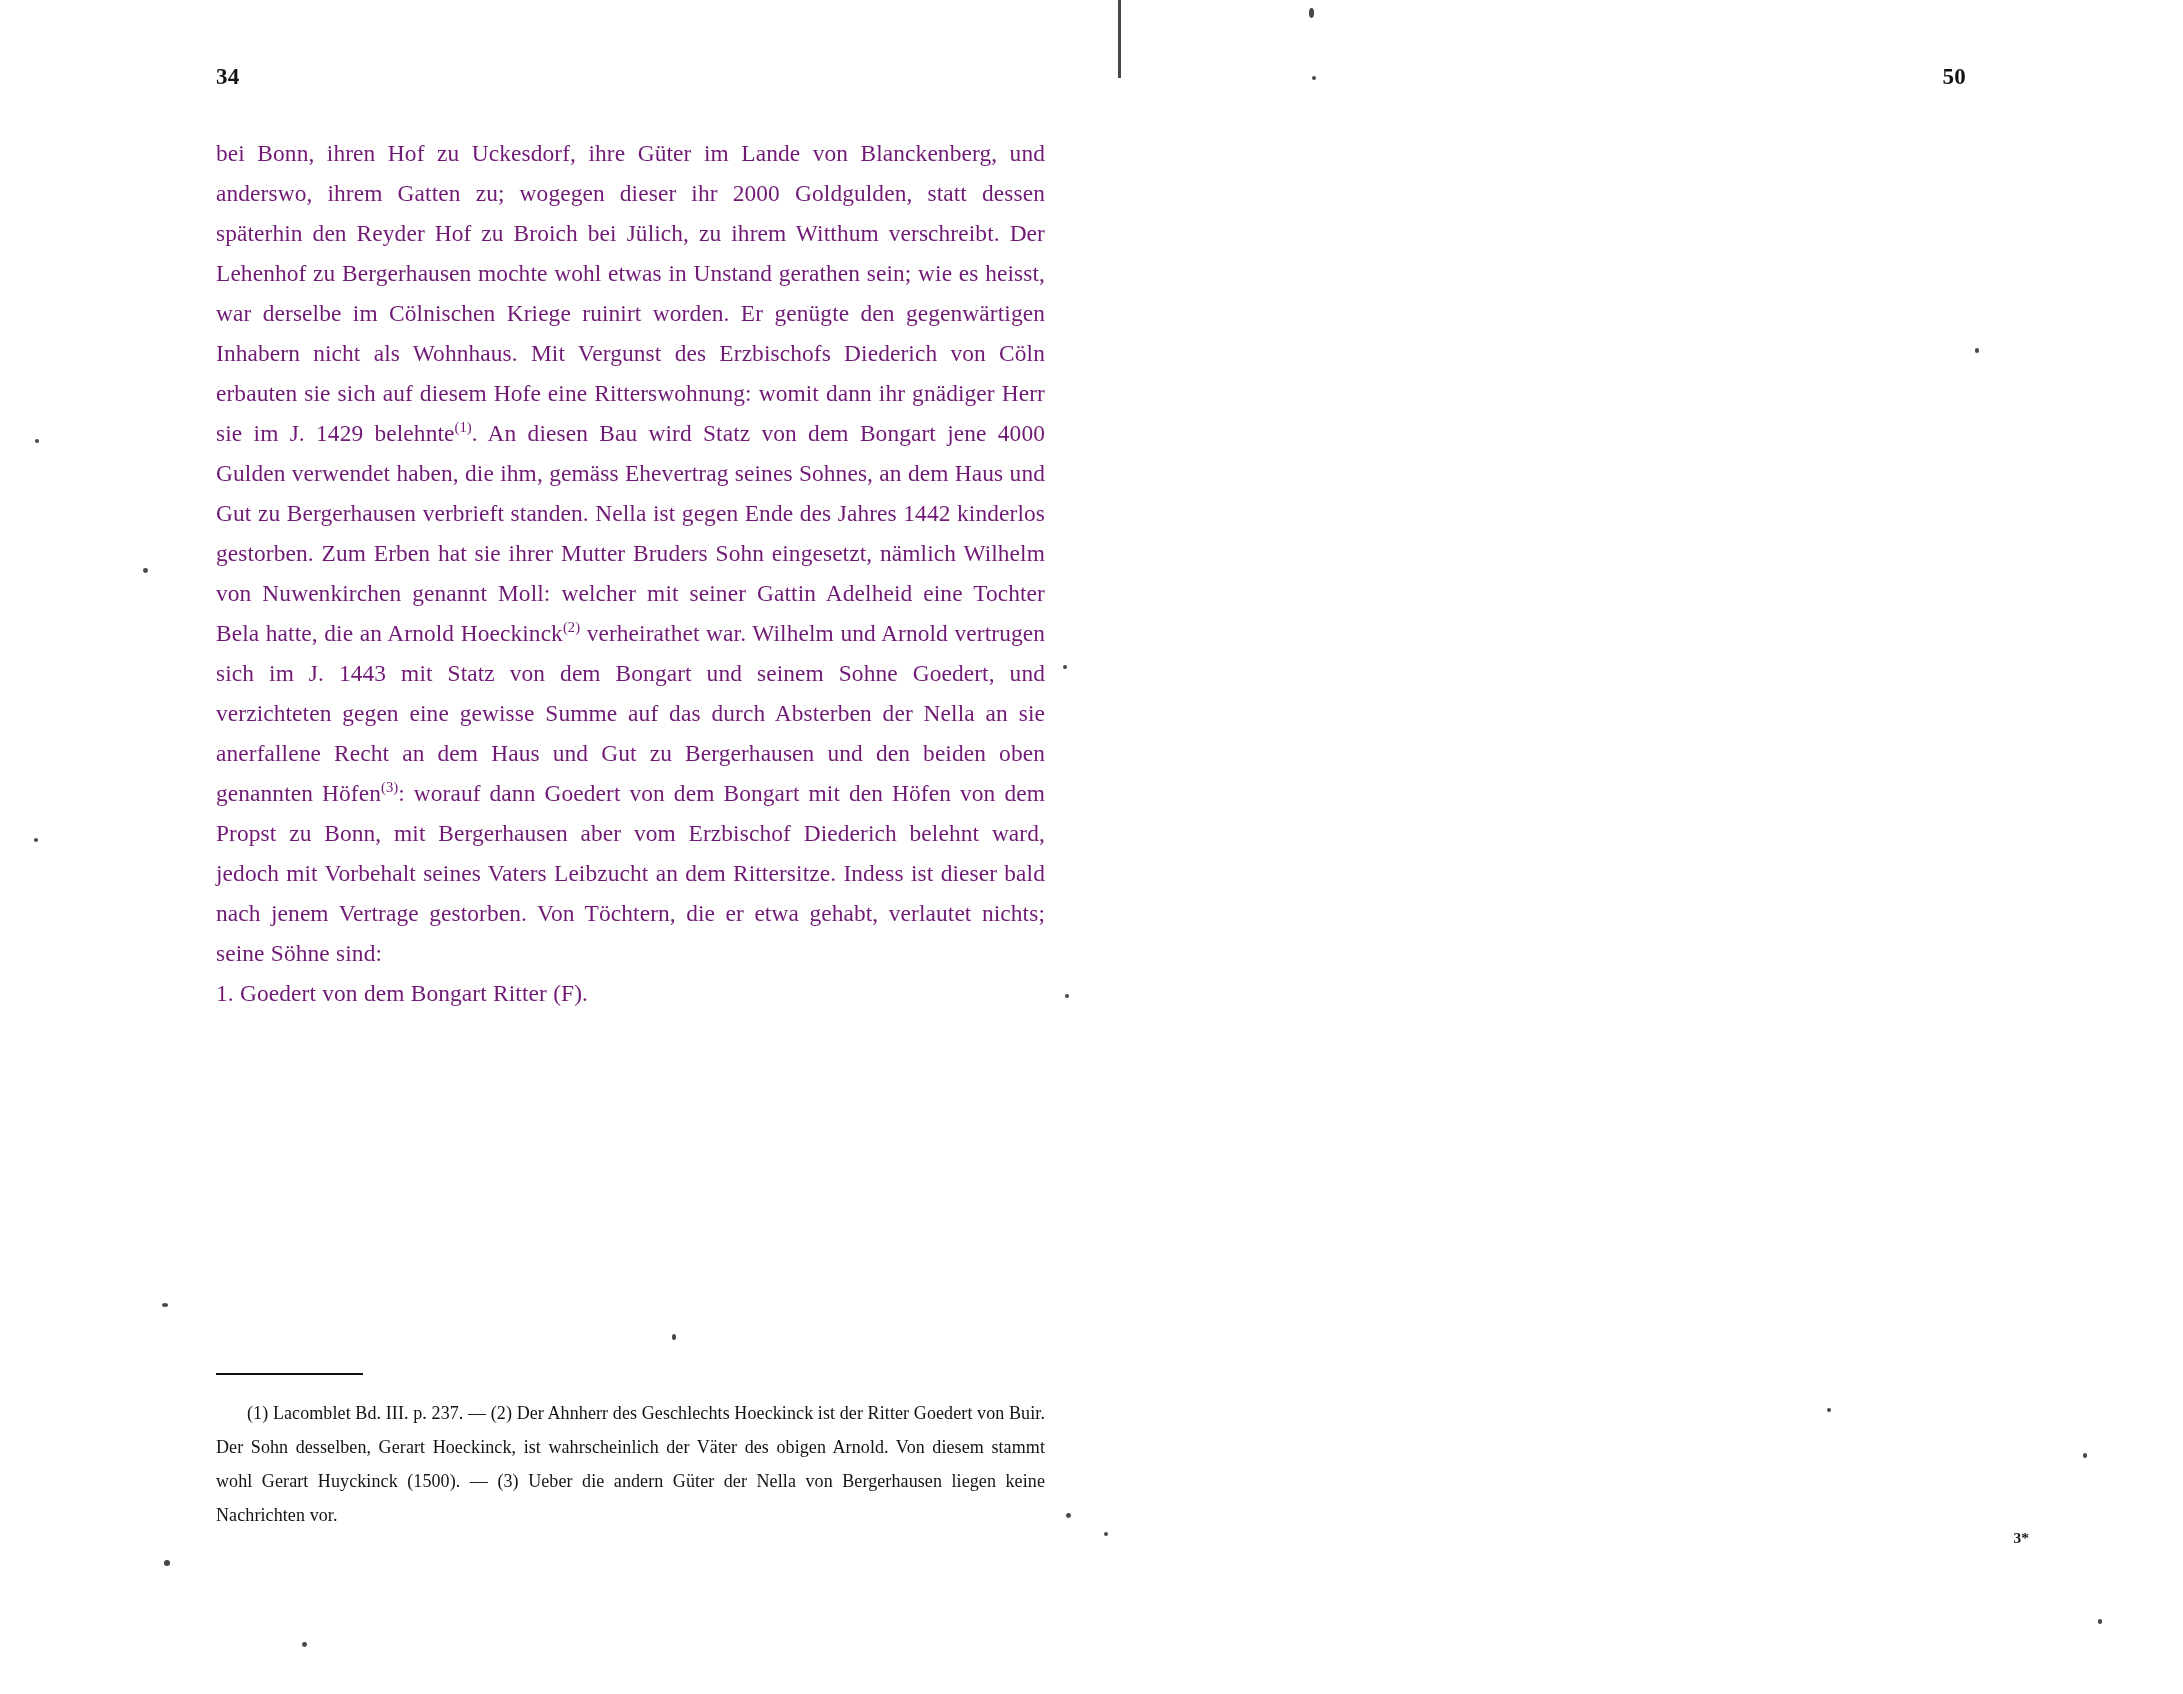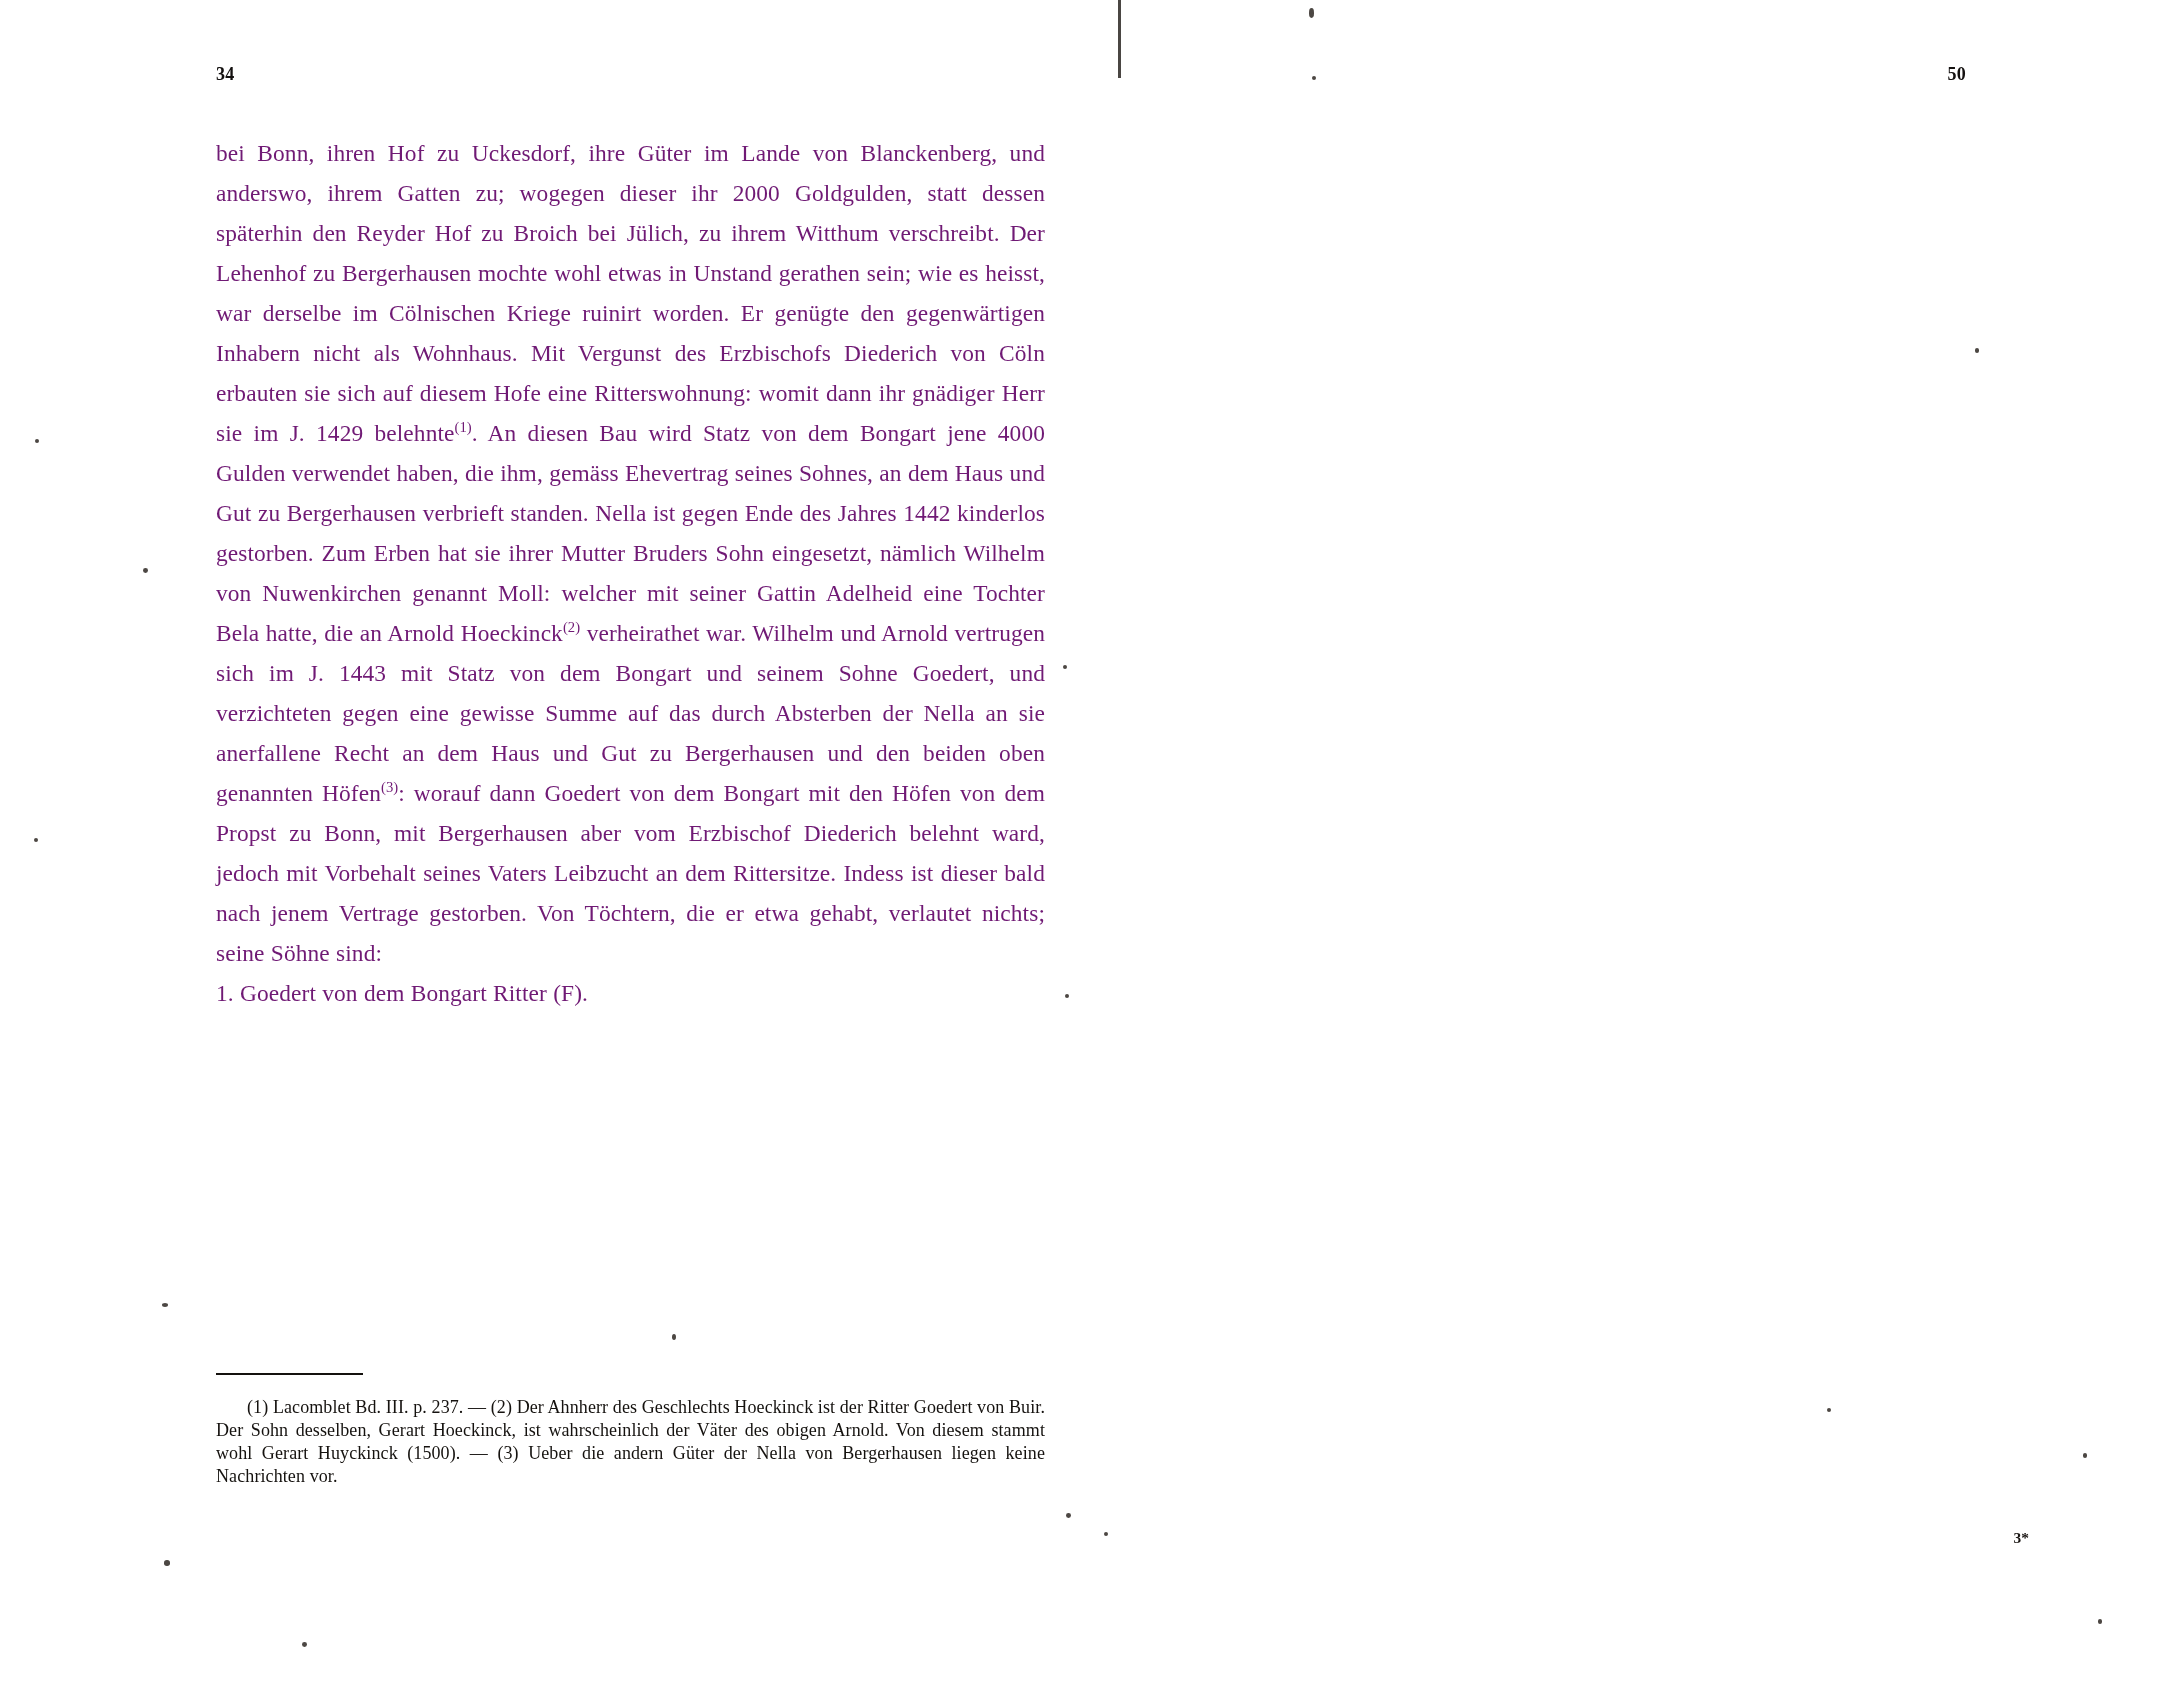--- a/index.html
+++ b/index.html
@@ -39,21 +39,21 @@
     width: 2.8px;
     height: 78px;
     background: #2a2622;
     opacity: .85;
   }
 
   
   .folio {
     position: absolute;
     top: 64px;
-    font-size: 18px;
+    font-size: 23px;
     font-weight: 700;
     letter-spacing: 0.3px;
     color: #141110;
   }
   .folio-left  { left: 216px; }
   .folio-right { right: 217px; }
 
   
   .col {
     position: absolute;
@@ -81,21 +81,21 @@
     vertical-align: super;
     line-height: 0;
     letter-spacing: 0;
   }
 
   
   .fnote {
     position: absolute;
     width: 829px;
     font-size: 18px;
-    line-height: 23px;
+    line-height: 34px;
     text-align: justify;
     letter-spacing: 0.1px;
     color: #15120f;
   }
   .fnote-left  { left: 216px; top: 1373px; }
 
   .fn-rule {
     width: 147px;
     height: 2.1px;
     background: #14110e;

